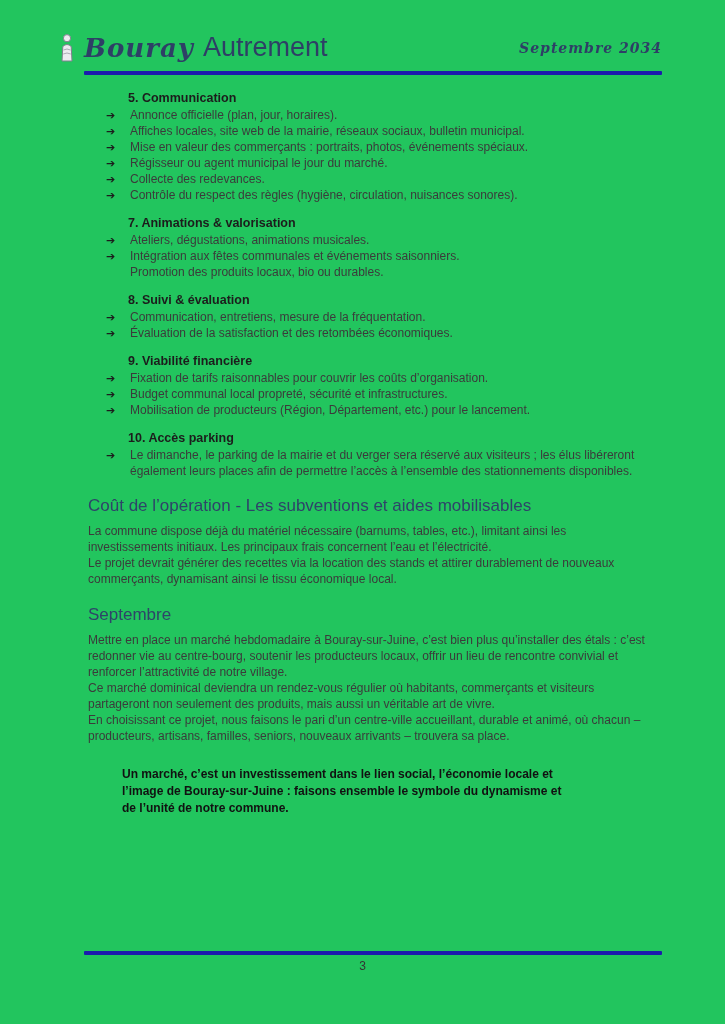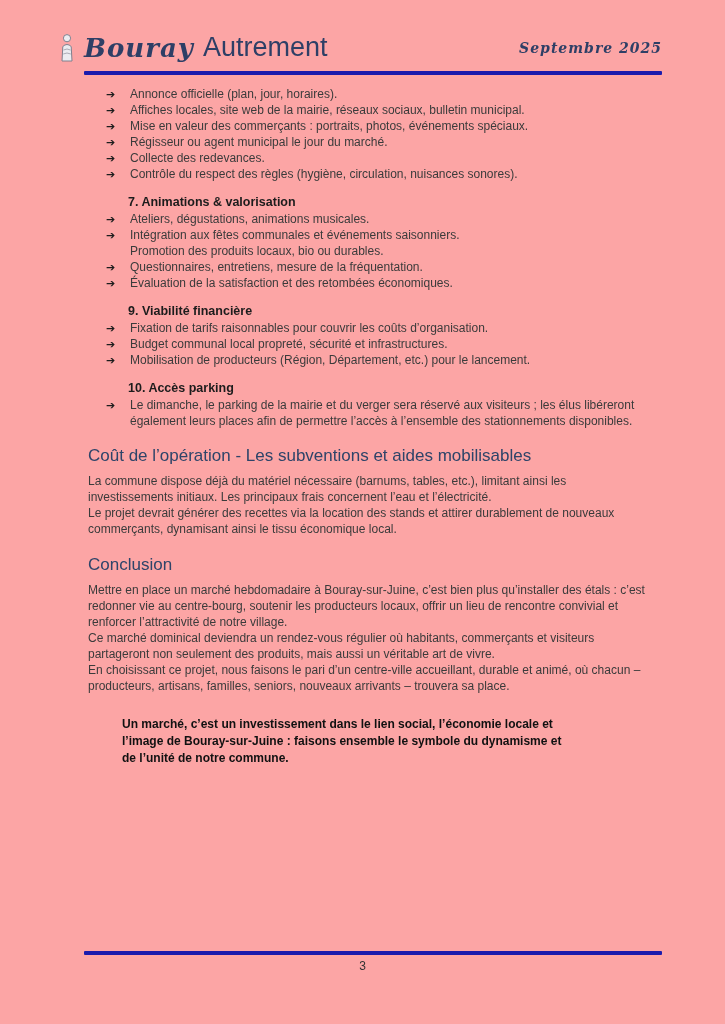--- a/index.html
+++ b/index.html
@@ -1,17 +1,17 @@
 <!DOCTYPE html>
 <html lang="fr"><head>
 <meta charset="utf-8">
 <style>
   html,body { margin:0; padding:0; background:#ffffff; }
   .page {
-    position:relative; width:725px; height:1024px; background:#fca5a5;
+    position:relative; width:725px; height:1024px; background:#22c55e;
     font-family:"Liberation Sans", sans-serif; color:#3b3b3b; overflow:hidden;
   }
   
   .header {
     position:absolute; top:32px; left:57px; right:63px;
     display:flex; justify-content:space-between; align-items:center;
   }
   .brand { display:flex; align-items:center; gap:7px; }
   .brand-script {
     font-family:"DejaVu Serif", serif; font-style:italic; font-weight:bold;
@@ -57,29 +57,30 @@
     <div class="brand">
       <svg class="statue-icon" width="20" height="30" viewBox="0 0 20 30" aria-hidden="true">
         <circle cx="10" cy="5.2" r="3.6" fill="#ececf0" stroke="#80808e" stroke-width="1"></circle>
         <path d="M5 28 L5.8 13.5 Q10 9.5 14.2 13.5 L15 28 Z" fill="#ececf0" stroke="#80808e" stroke-width="1"></path>
         <path d="M6.5 17 Q10 15 13.5 17" fill="none" stroke="#9a9aa6" stroke-width="0.8"></path>
         <path d="M6.2 21 Q10 19 13.8 21" fill="none" stroke="#9a9aa6" stroke-width="0.8"></path>
       </svg>
       <span class="brand-script">Bouray</span>
       <span class="brand-regular">Autrement</span>
     </div>
-    <div class="header-date">Septembre 2025</div>
+    <div class="header-date">Septembre 2034</div>
   </div>
 
   <div class="rule rule-top"></div>
 
   <div class="main">
 
     <div class="num-sections">
         <section>
+          <h3 class="sec-title">5. Communication</h3>
           <div class="li">
             <span class="arrow">➔</span>
             <div class="li-text">
               <div>Annonce officielle (plan, jour, horaires).</div>
             </div>
           </div>
           <div class="li">
             <span class="arrow">➔</span>
             <div class="li-text">
               <div>Affiches locales, site web de la mairie, réseaux sociaux, bulletin municipal.</div>
@@ -122,24 +123,25 @@
           </div>
           <div class="li">
             <span class="arrow">➔</span>
             <div class="li-text">
               <div>Intégration aux fêtes communales et événements saisonniers.</div>
               <div>Promotion des produits locaux, bio ou durables.</div>
             </div>
           </div>
         </section>
         <section>
-          <div class="li">
-            <span class="arrow">➔</span>
-            <div class="li-text">
-              <div>Questionnaires, entretiens, mesure de la fréquentation.</div>
+          <h3 class="sec-title">8. Suivi &amp; évaluation</h3>
+          <div class="li">
+            <span class="arrow">➔</span>
+            <div class="li-text">
+              <div>Communication, entretiens, mesure de la fréquentation.</div>
             </div>
           </div>
           <div class="li">
             <span class="arrow">➔</span>
             <div class="li-text">
               <div>Évaluation de la satisfaction et des retombées économiques.</div>
             </div>
           </div>
         </section>
         <section>
@@ -173,21 +175,21 @@
           </div>
         </section>
       </div>
 
     <h2 class="h2-blue">Coût de l’opération - Les subventions et aides mobilisables</h2>
     <div>
         <p class="body-p">La commune dispose déjà du matériel nécessaire (barnums, tables, etc.), limitant ainsi les investissements initiaux. Les principaux frais concernent l’eau et l’électricité.</p>
         <p class="body-p">Le projet devrait générer des recettes via la location des stands et attirer durablement de nouveaux commerçants, dynamisant ainsi le tissu économique local.</p>
       </div>
 
-    <h2 class="h2-blue h2-conclusion">Conclusion</h2>
+    <h2 class="h2-blue h2-conclusion">Septembre</h2>
     <div>
         <p class="body-p">Mettre en place un marché hebdomadaire à Bouray-sur-Juine, c’est bien plus qu’installer des étals : c’est redonner vie au centre-bourg, soutenir les producteurs locaux, offrir un lieu de rencontre convivial et renforcer l’attractivité de notre village.</p>
         <p class="body-p">Ce marché dominical deviendra un rendez-vous régulier où habitants, commerçants et visiteurs partageront non seulement des produits, mais aussi un véritable art de vivre.</p>
         <p class="body-p">En choisissant ce projet, nous faisons le pari d’un centre-ville accueillant, durable et animé, où chacun – producteurs, artisans, familles, seniors, nouveaux arrivants – trouvera sa place.</p>
       </div>
 
     <p class="closing">Un marché, c’est un investissement dans le lien social, l’économie locale et l’image de Bouray-sur-Juine : faisons ensemble le symbole du dynamisme et de l’unité de notre commune.</p>
   </div>
 
   <div class="rule rule-bottom"></div>

